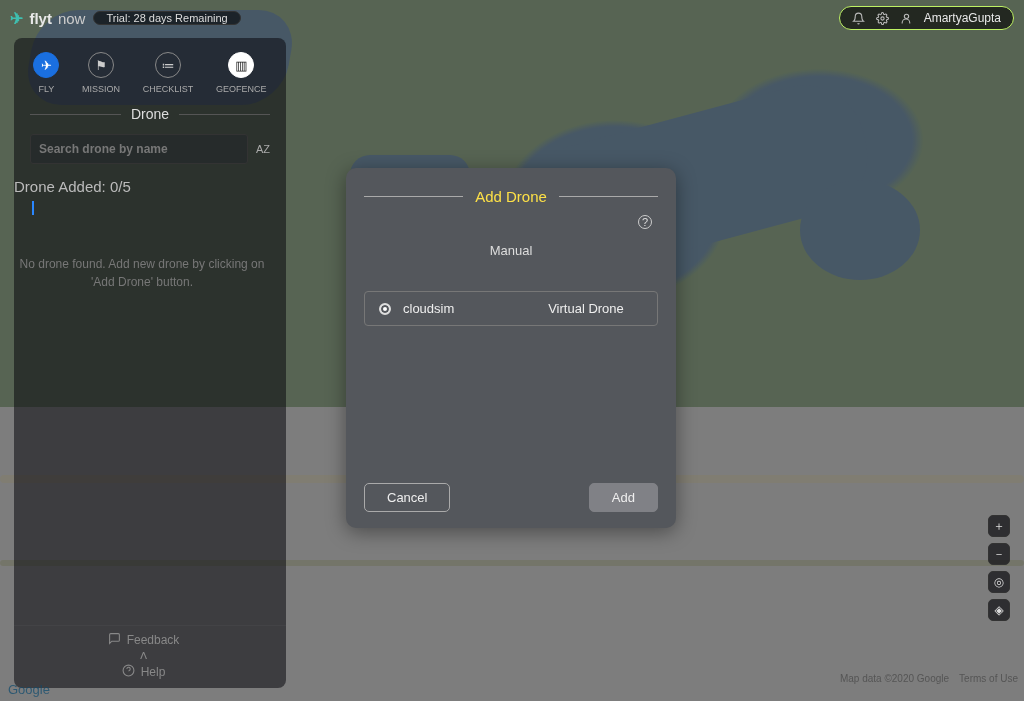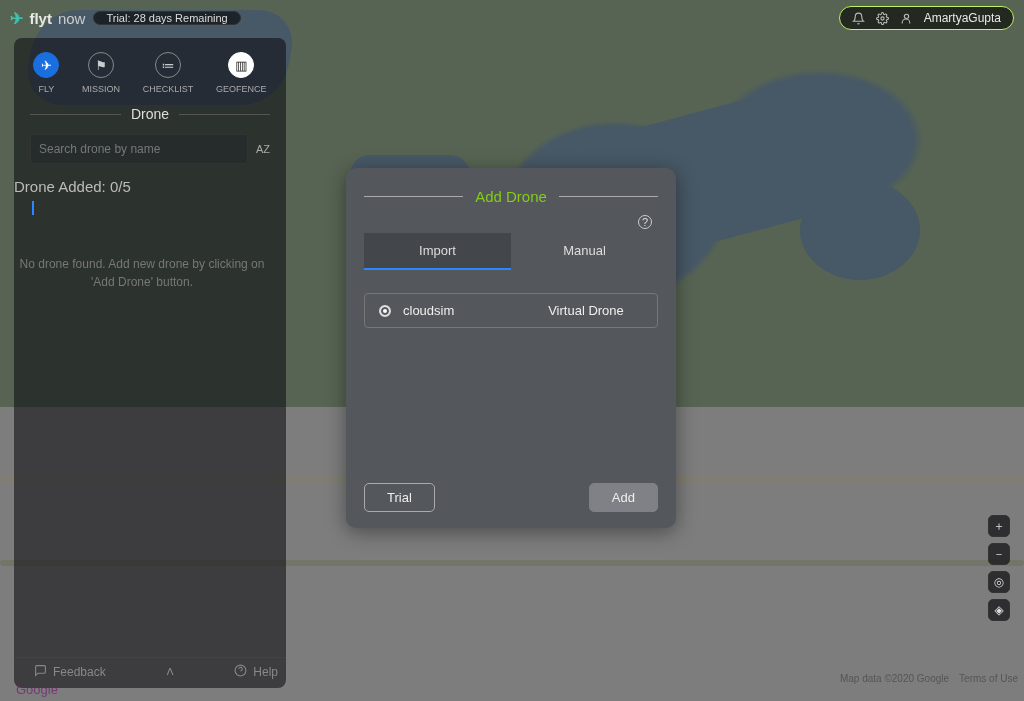--- a/index.html
+++ b/index.html
@@ -79,38 +79,39 @@
     display: flex; align-items: center; gap: 10px; padding: 8px 16px;
   }
   .section-title-row hr { flex: 1; border: none; border-top: 1px solid #555; }
   .section-title { font-size: 14px; color: #ddd; font-weight: 400; }
 
   .search-row {
     display: flex; align-items: center; gap: 8px; padding: 4px 16px 0 16px;
   }
   .search-input {
     flex: 1; background: rgba(30,32,40,0.35); border: 1px solid #333; border-radius: 3px;
-    color: #ccc; font-size: 12px; padding: 7px 8px;
+    color: #ccc; font-size: 12px; padding: 7px 8px; font-weight: bold;
   }
   .search-input::placeholder { color: #777; }
   .sort-btn { font-size: 11px; color: #aaa; cursor: pointer; }
 
   .count-text { text-align: left; font-size: 15px; color: #bbb; padding: 14px 0 4px 0; }
   .blue-tick {
     width: 2px; height: 14px; background: #2a87ff; margin-left: 18px; margin-top: 2px;
   }
 
   .empty-msg {
     padding: 40px 20px 0 4px; text-align: center; font-size: 12px; color: #777; line-height: 1.5;
   }
 
   .panel-footer {
     margin-top: auto; display: flex; align-items: center; justify-content: space-between;
-    padding: 6px 8px 8px 20px; color: #888; font-size: 12px;
+    padding: 6px 33px 8px 20px; color: #888; font-size: 12px;
     border-top: 1px solid rgba(255,255,255,0.03);
+    flex-direction: column;
   }
   .footer-item { display: flex; align-items: center; gap: 6px; cursor: pointer; }
   .chevron-up { font-size: 14px; color: #888; cursor: pointer; }
 
   
   .map-controls {
     position: absolute; right: 14px; bottom: 80px;
     display: flex; flex-direction: column; gap: 6px;
   }
   .map-ctrl-btn {
@@ -121,21 +122,21 @@
 
   
   .modal {
     position: absolute; top: 168px; left: 346px; width: 330px; height: 360px;
     background: #54575c; border-radius: 10px; color: #eee;
     display: flex; flex-direction: column; padding: 20px 18px 16px 18px;
     box-shadow: 0 4px 20px rgba(0,0,0,0.4);
   }
   .modal-title-row { display: flex; align-items: center; gap: 12px; }
   .modal-title-row hr { flex: 1; border: none; border-top: 1px solid #aaa; }
-  .modal-title { font-size: 15px; color: #84cc16; font-weight: 400; }
+  .modal-title { font-size: 15px; color: #fde047; font-weight: 400; }
   .modal-help { align-self: flex-end; margin-top: 10px; margin-right: 6px; font-size: 11px; color: #ddd;
     width: 14px; height: 14px; border: 1.2px solid #ccc; border-radius: 50%;
     display: flex; align-items: center; justify-content: center; cursor: pointer; }
   .modal-tabs { display: flex; margin-top: 4px; }
   .modal-tab {
     flex: 1; text-align: center; padding: 10px 0; font-size: 13px; color: #ddd;
     cursor: pointer;
   }
   .modal-tab.active { background: #43464a; border-bottom: 2px solid #2a87ff; }
   .drone-row {
@@ -158,21 +159,21 @@
     border: 1px solid #aaa; background: transparent; color: #eee;
   }
   .btn.primary { background: #808186; border-color: #808186; }
 
   
   .attrib {
     position: absolute; bottom: 17px; right: 6px; font-size: 10px; color: #555;
     display: flex; gap: 10px;
   }
   .google-mark {
-    position: absolute; bottom: 4px; left: 16px; font-size: 13px; color: #701a75; font-weight:500;
+    position: absolute; bottom: 4px; left: 8px; font-size: 13px; color: #0c4a6e; font-weight:500;
     opacity: 0.7;
   }
 </style>
 </head>
 <body>
 
 <div class="map">
   <div class="map-feature lake l1"></div>
   <div class="map-feature lake l2"></div>
   <div class="map-feature lake l3"></div>
@@ -293,32 +294,31 @@
 
 <div class="modal">
   <div class="modal-title-row">
     <hr>
       <span class="modal-title">Add Drone</span>
       <hr>
   </div>
   <div class="modal-help">?</div>
 
   <div class="modal-tabs">
-    <div class="modal-tab active">Import</div>
     <div class="modal-tab">Manual</div>
   </div>
 
   <div class="drone-row">
     <span class="radio"></span>
     <span class="drone-name">cloudsim</span>
     <span class="drone-type">Virtual Drone</span>
   </div>
 
   <div class="modal-actions">
-    <button class="btn">Trial</button>
+    <button class="btn">Cancel</button>
     <button class="btn primary">Add</button>
   </div>
 </div>
 
 <div class="google-mark">Google</div>
 <div class="attrib">
   <span>Map data ©2020 Google</span>
   <span>Terms of Use</span>
 </div>
 

